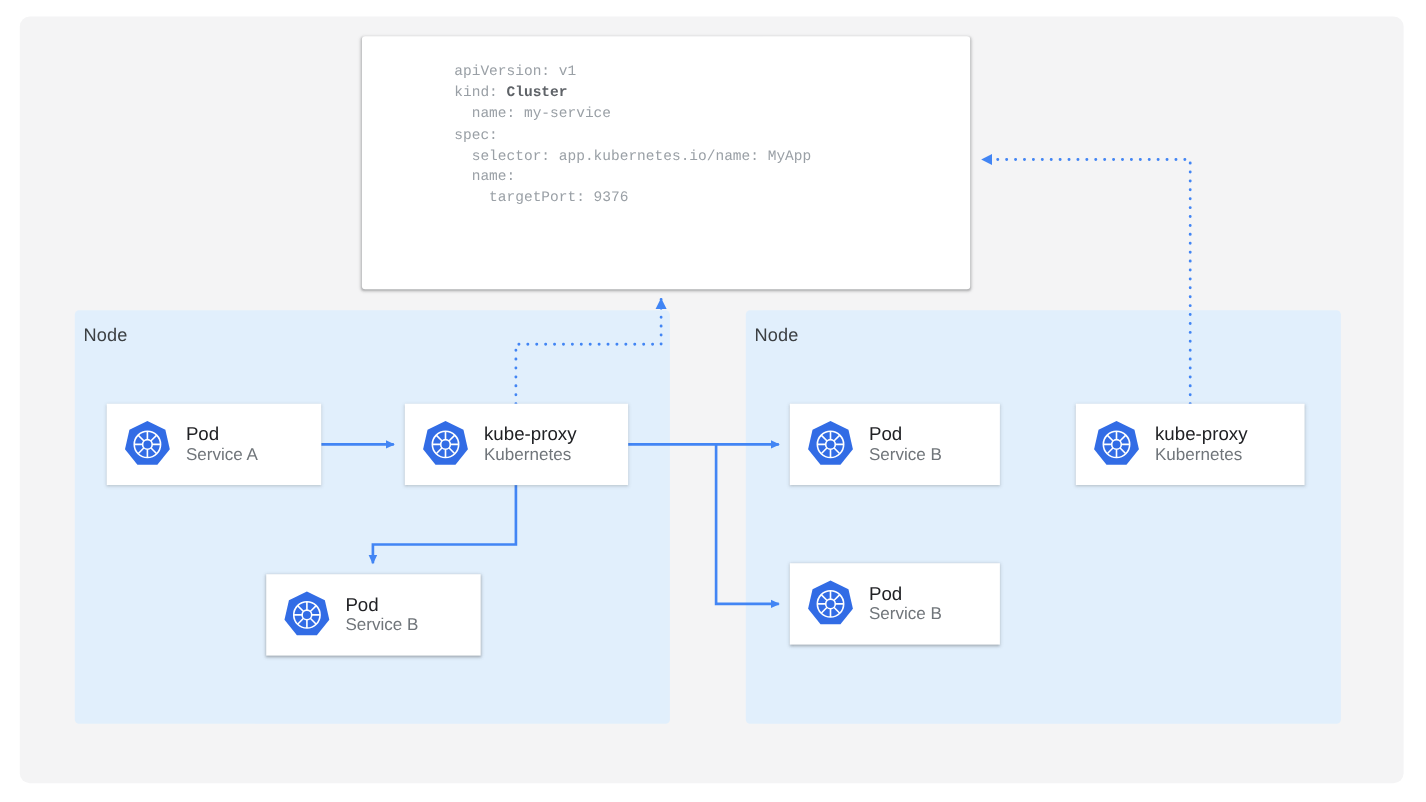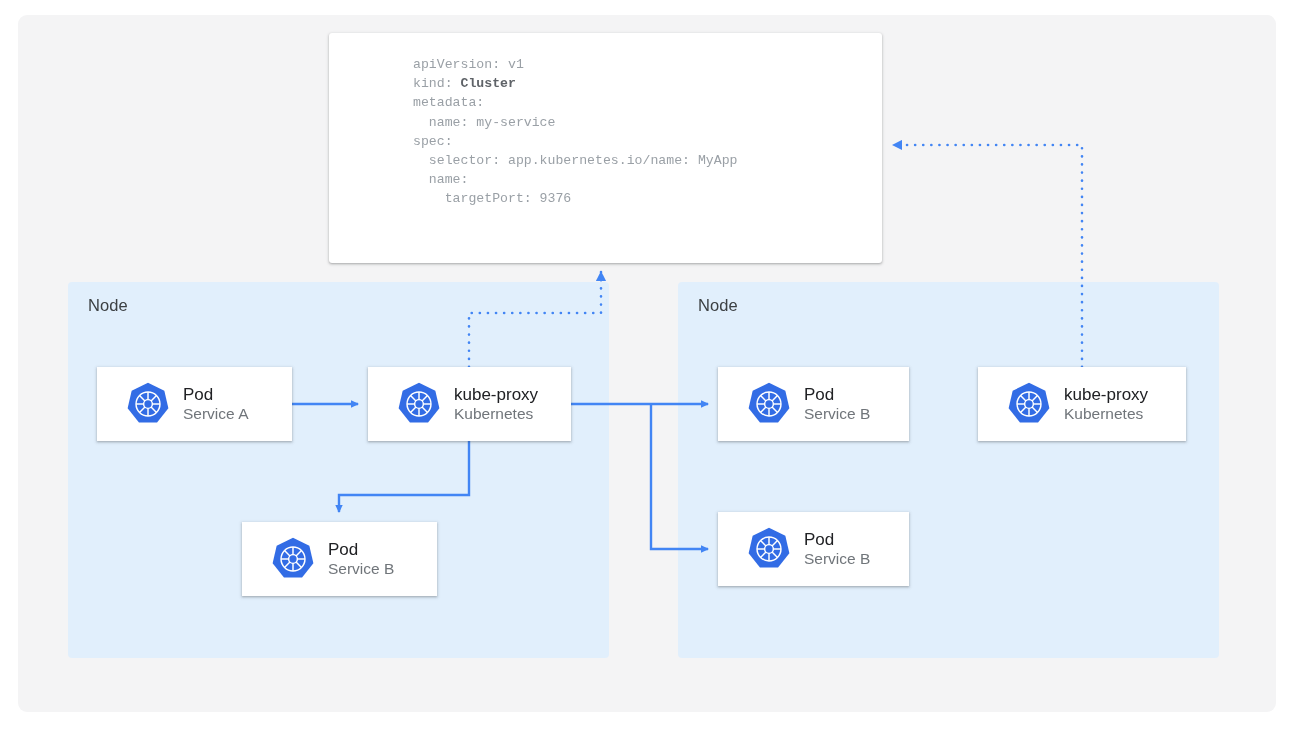--- a/index.html
+++ b/index.html
@@ -35,37 +35,37 @@
   .node-box {
     position: absolute;
     background: #e1effc;
     border-radius: 4px;
   }
   .node-left  { left: 68px;  top: 282px; width: 541px; height: 376px; }
   .node-right { left: 678px; top: 282px; width: 541px; height: 376px; }
 
   .node-label {
     position: absolute;
-    left: 20px;
+    left: 8px;
     top: 14px;
     font-size: 16.5px;
     color: #3c4043;
     letter-spacing: 0.1px;
     white-space: nowrap;
   }
 
   
   .card {
     position: absolute;
     background: #ffffff;
     box-shadow: 0 1px 2px rgba(60,64,67,0.30), 0 1px 3px 1px rgba(60,64,67,0.12);
     display: flex;
     align-items: center;
     box-sizing: border-box;
-    padding-left: 28px;
+    padding-left: 14px;
     z-index: 5;
   }
   .card .k8s-icon {
     flex: 0 0 auto;
     width: 46px;
     height: 46px;
     margin-right: 12px;
   }
   .card .card-text {
     display: flex;
@@ -181,21 +181,20 @@
     </g>
 
     <g>
       <path d="M1082,367 L1082,145 L893,145" fill="none" stroke="#4285f4" stroke-width="2.6" stroke-linecap="round" stroke-dasharray="0.1 8" marker-end="url(#ah-dot-left)"></path>
     </g>
   </svg>
 
   <div class="yaml-panel">
     <div class="yaml-line">apiVersion: v1</div>
     <div class="yaml-line"><span>kind: </span><span class="bold" style="font-weight:bold;color:#5f6368;">Cluster</span></div>
-    <div class="yaml-line">metadata:</div>
     <div class="yaml-line">  name: my-service</div>
     <div class="yaml-line">spec:</div>
     <div class="yaml-line">  selector: app.kubernetes.io/name: MyApp</div>
     <div class="yaml-line">  name:</div>
     <div class="yaml-line">    targetPort: 9376</div>
   </div>
 
   <div class="card card-pod-a">
     <span class="k8s-icon">
       <svg viewBox="0 0 100 100" width="46" height="46" xmlns="http://www.w3.org/2000/svg">

